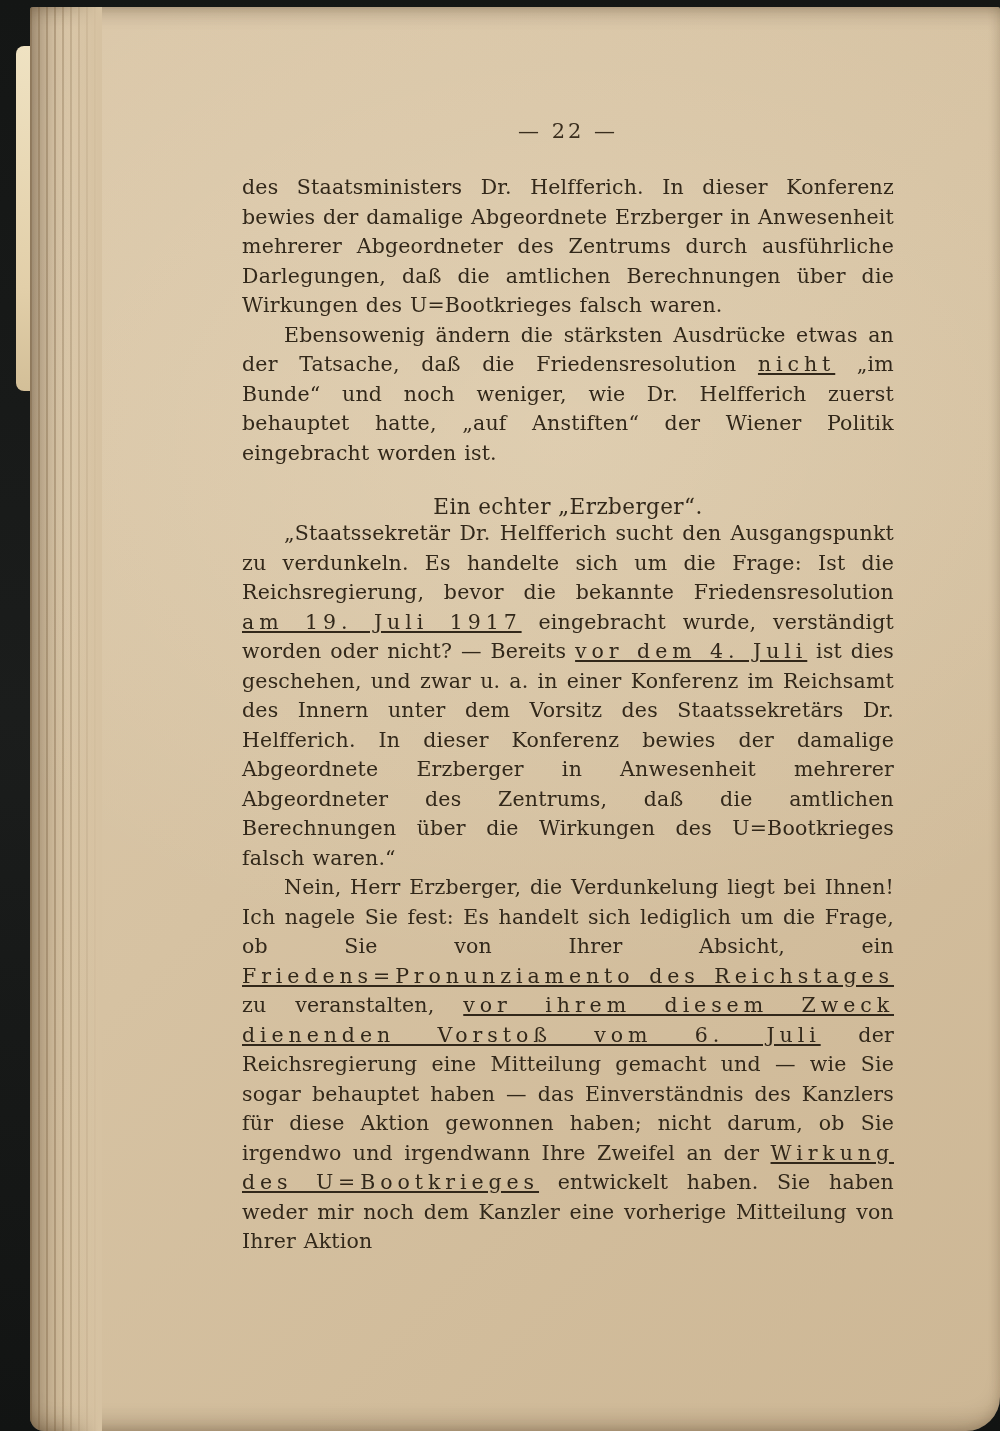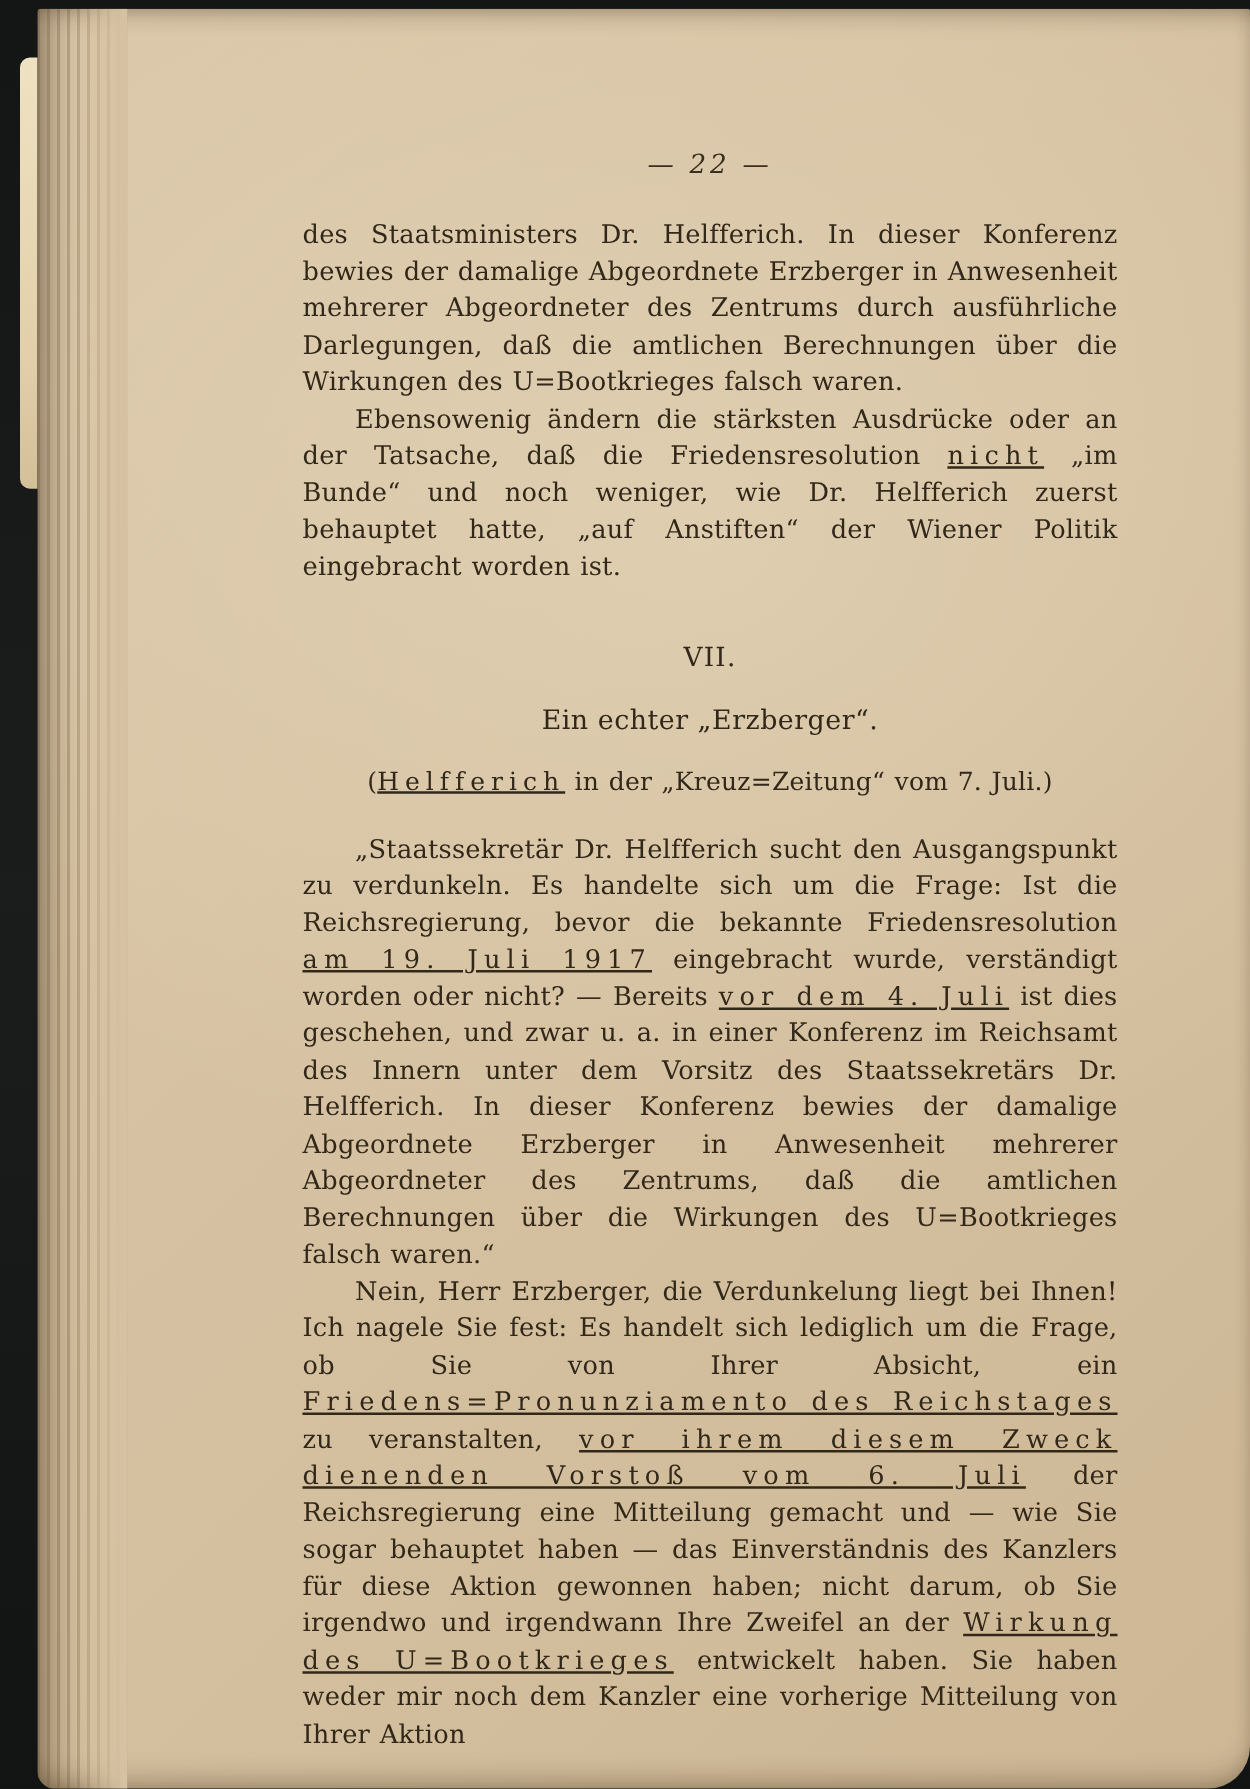--- a/index.html
+++ b/index.html
@@ -66,21 +66,20 @@
     width: 686px;
     padding-top: 112px;
     color: #32281a;
   }
   .page-number {
     text-align: center;
     font-size: 21px;
     letter-spacing: 3px;
     color: #3a2e1e;
     margin: 0 0 30px 0;
-    font-style: italic;
   }
   .text-block { margin: 17px; }
   .para {
     margin: 0;
     font-size: 20.5px;
     line-height: 29.5px;
     text-align: justify;
     letter-spacing: 0.2px;
     word-spacing: 1px;
   }
@@ -112,28 +111,24 @@
 
 <div class="book-page">
   <div class="page-edge-stack"></div>
 
   <div class="page-content">
     <div class="page-number">— 22 —</div>
 
     <div class="text-block">
       <div>
           <p class="para"><span class="seg-normal">des Staatsministers Dr. Helfferich. In dieser Konferenz bewies der damalige Abgeordnete Erzberger in Anwesenheit mehrerer Abgeordneter des Zentrums durch ausführliche Darlegungen, daß die amtlichen Berechnungen über die Wirkungen des U=Bootkrieges falsch waren.</span></p>
-          <p class="para indent"><span class="seg-normal">Ebensowenig ändern die stärksten Ausdrücke oder an der Tatsache, daß die Friedensresolution </span><span class="seg-spaced">nicht</span><span class="seg-normal"> „im Bunde“ und noch weniger, wie Dr. Helfferich zuerst behauptet hatte, „auf Anstiften“ der Wiener Politik eingebracht worden ist.</span></p>
+          <p class="para indent"><span class="seg-normal">Ebensowenig ändern die stärksten Ausdrücke etwas an der Tatsache, daß die Friedensresolution </span><span class="seg-spaced">nicht</span><span class="seg-normal"> „im Bunde“ und noch weniger, wie Dr. Helfferich zuerst behauptet hatte, „auf Anstiften“ der Wiener Politik eingebracht worden ist.</span></p>
         </div>
 
-      <div class="section-number">VII.</div>
       <div class="section-title">Ein echter „Erzberger“.</div>
-      <div class="section-subtitle">
-          <p class="para center"><span class="seg-normal">(</span><span class="seg-spaced">Helfferich</span><span class="seg-normal"> in der „Kreuz=Zeitung“ vom 7. Juli.)</span></p>
-        </div>
 
       <div>
           <p class="para indent"><span class="seg-normal">„Staatssekretär Dr. Helfferich sucht den Ausgangspunkt zu verdunkeln. Es handelte sich um die Frage: Ist die Reichsregierung, bevor die bekannte Friedensresolution </span><span class="seg-spaced">am 19. Juli 1917</span><span class="seg-normal"> eingebracht wurde, verständigt worden oder nicht? — Bereits </span><span class="seg-spaced">vor dem 4. Juli</span><span class="seg-normal"> ist dies geschehen, und zwar u. a. in einer Konferenz im Reichsamt des Innern unter dem Vorsitz des Staatssekretärs Dr. Helfferich. In dieser Konferenz bewies der damalige Abgeordnete Erzberger in Anwesenheit mehrerer Abgeordneter des Zentrums, daß die amtlichen Berechnungen über die Wirkungen des U=Bootkrieges falsch waren.“</span></p>
           <p class="para indent"><span class="seg-normal">Nein, Herr Erzberger, die Verdunkelung liegt bei Ihnen! Ich nagele Sie fest: Es handelt sich lediglich um die Frage, ob Sie von Ihrer Absicht, ein </span><span class="seg-spaced">Friedens=Pronunziamento des Reichstages</span><span class="seg-normal"> zu veranstalten, </span><span class="seg-spaced">vor ihrem diesem Zweck dienenden Vorstoß vom 6. Juli</span><span class="seg-normal"> der Reichsregierung eine Mitteilung gemacht und — wie Sie sogar behauptet haben — das Einverständnis des Kanzlers für diese Aktion gewonnen haben; nicht darum, ob Sie irgendwo und irgendwann Ihre Zweifel an der </span><span class="seg-spaced">Wirkung des U=Bootkrieges</span><span class="seg-normal"> entwickelt haben. Sie haben weder mir noch dem Kanzler eine vorherige Mitteilung von Ihrer Aktion</span></p>
         </div>
     </div>
   </div>
 </div>
 
 </body></html>

